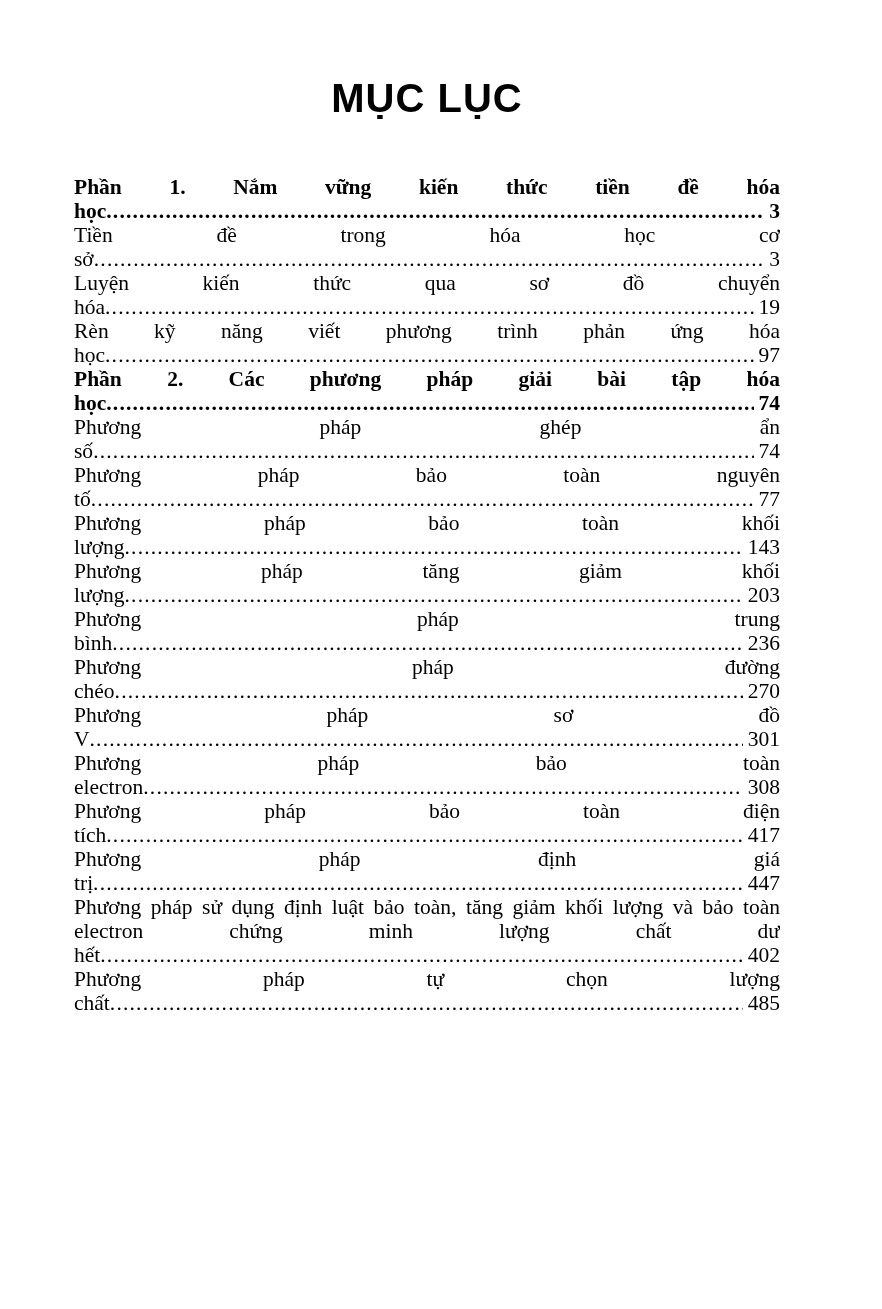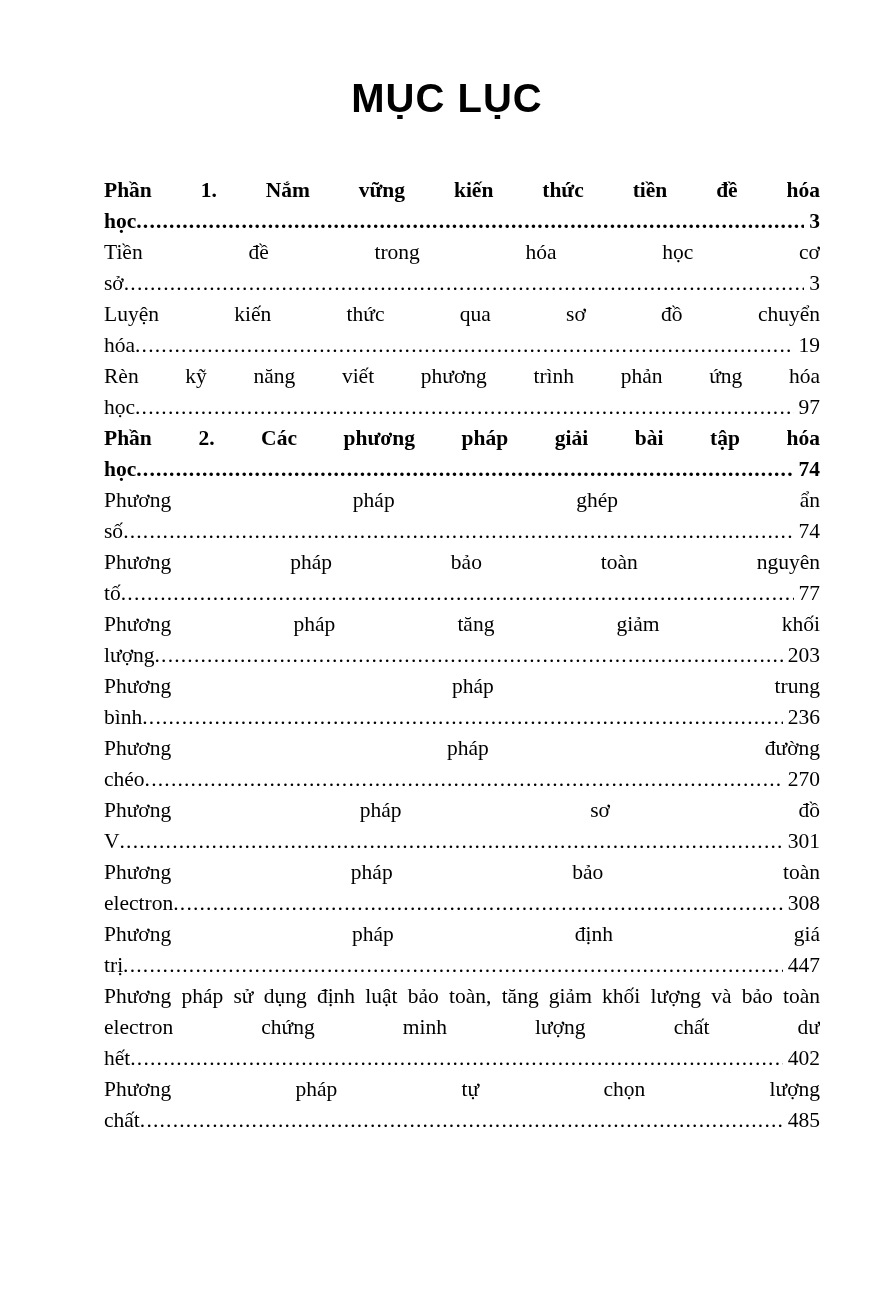--- a/index.html
+++ b/index.html
@@ -9,41 +9,40 @@
     background: #ffffff;
   }
   body {
     font-family: "Liberation Serif", "DejaVu Serif", serif;
     color: #000000;
     overflow: hidden;
   }
   .page {
     width: 882px;
     height: 1309px;
-    padding: 64px 62px 0 74px;
+    padding: 64px 102px 0 74px;
     background: #ffffff;
   }
   .doc-title {
     font-family: "Liberation Sans", "DejaVu Sans", sans-serif;
     font-weight: 800;
     font-size: 40px;
     text-align: center;
     letter-spacing: 1px;
     margin-top: 12px;
     margin-bottom: 54px;
   }
   .toc {
     font-size: 21.5px;
   }
   .toc-row {
     position: relative;
     overflow: hidden;
-    line-height: 31px;
+    line-height: 24px;
     text-align: justify;
-    margin-left: 30px;
   }
   .toc-label::after {
     content: "...................................................................................................................................................................................................................";
     letter-spacing: 1.2px;
     white-space: nowrap;
   }
   .toc-pagenum {
     position: absolute;
     right: 0;
     bottom: 0;
@@ -60,22 +59,24 @@
 <div class="page">
   <h1 class="doc-title">MỤC LỤC</h1>
   <div class="toc">
       <div class="toc-row toc-bold"><span class="toc-label">Phần 1. Nắm vững kiến thức tiền đề hóa học</span><span class="toc-pagenum">3</span></div>
       <div class="toc-row"><span class="toc-label">Tiền đề trong hóa học cơ sở</span><span class="toc-pagenum">3</span></div>
       <div class="toc-row"><span class="toc-label">Luyện kiến thức qua sơ đồ chuyển hóa</span><span class="toc-pagenum">19</span></div>
       <div class="toc-row"><span class="toc-label">Rèn kỹ năng viết phương trình phản ứng hóa học</span><span class="toc-pagenum">97</span></div>
       <div class="toc-row toc-bold"><span class="toc-label">Phần 2. Các phương pháp giải bài tập hóa học</span><span class="toc-pagenum">74</span></div>
       <div class="toc-row"><span class="toc-label">Phương pháp ghép ẩn số</span><span class="toc-pagenum">74</span></div>
       <div class="toc-row"><span class="toc-label">Phương pháp bảo toàn nguyên tố</span><span class="toc-pagenum">77</span></div>
+      <div class="toc-row"><span class="toc-label">Phương pháp bảo toàn khối lượng</span><span class="toc-pagenum">143</span></div>
       <div class="toc-row"><span class="toc-label">Phương pháp tăng giảm khối lượng</span><span class="toc-pagenum">203</span></div>
       <div class="toc-row"><span class="toc-label">Phương pháp trung bình</span><span class="toc-pagenum">236</span></div>
       <div class="toc-row"><span class="toc-label">Phương pháp đường chéo</span><span class="toc-pagenum">270</span></div>
       <div class="toc-row"><span class="toc-label">Phương pháp sơ đồ V</span><span class="toc-pagenum">301</span></div>
       <div class="toc-row"><span class="toc-label">Phương pháp bảo toàn electron</span><span class="toc-pagenum">308</span></div>
+      <div class="toc-row"><span class="toc-label">Phương pháp bảo toàn điện tích</span><span class="toc-pagenum">417</span></div>
       <div class="toc-row"><span class="toc-label">Phương pháp định giá trị</span><span class="toc-pagenum">447</span></div>
       <div class="toc-row"><span class="toc-label">Phương pháp sử dụng định luật bảo toàn, tăng giảm khối lượng và bảo toàn electron chứng minh lượng chất dư hết</span><span class="toc-pagenum">402</span></div>
       <div class="toc-row"><span class="toc-label">Phương pháp tự chọn lượng chất</span><span class="toc-pagenum">485</span></div>
     </div>
 </div>
 
 </body></html>

